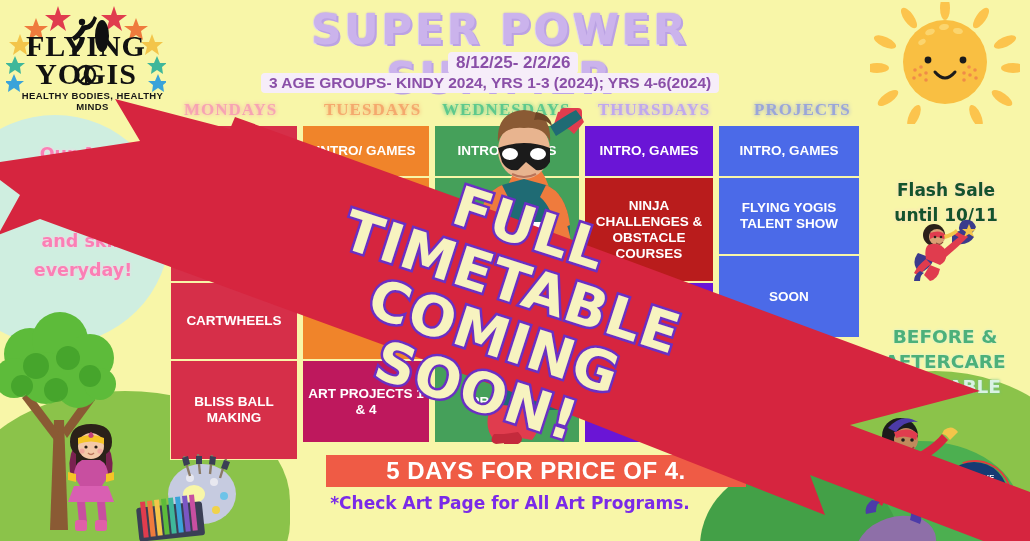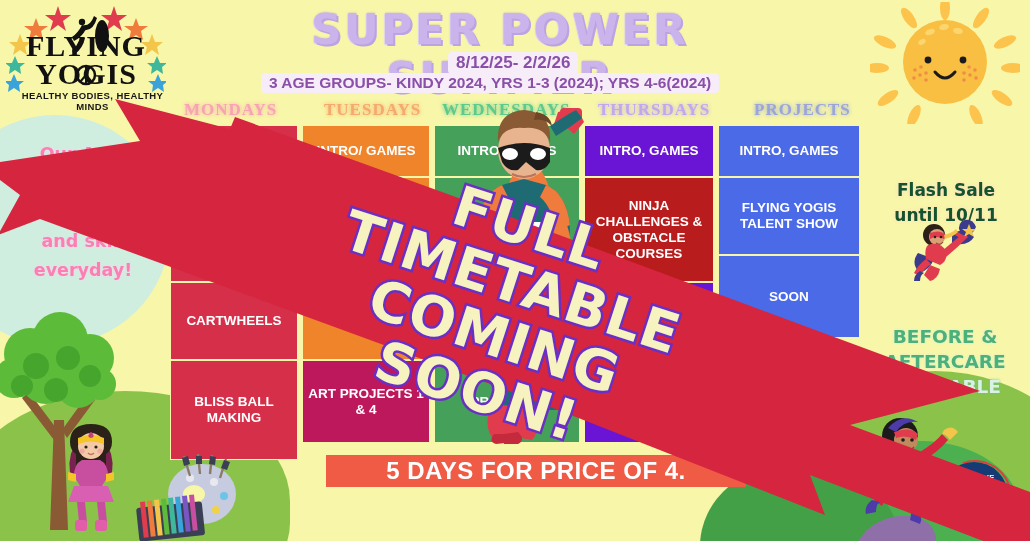--- a/index.html
+++ b/index.html
@@ -415,20 +415,21 @@
     <path d="M36 20 q8 -2 12 -6 l2 3 q-5 5 -13 7z" fill="#f3c54a"></path>
   </svg>
 
   <div class="beforecare">
     <div>BEFORE &amp;</div>
     <div>AFTERCARE</div>
     <div class="avail">AVAILABLE</div>
   </div>
 
   <div class="price-banner">5 DAYS FOR PRICE OF 4.</div>
+  <div class="art-note">*Check Art Page for All Art Programs.</div>
 
   <svg class="superhero-main" viewBox="0 0 126 340">
     <path d="M74 60 q26 28 18 110 q-6 60 -24 110 l-18 -8 q16 -52 20 -106 q4 -56 -12 -98z" fill="#ef7b3d"></path>
     <path d="M56 64 q-22 24 -18 106 q4 62 22 112 l14 -10 q-16 -50 -20 -104 q-4 -58 14 -96z" fill="#ef7b3d"></path>
     <path d="M96 8 q20 -6 26 10 l-10 12 q-10 -10 -20 -10z" fill="#e03c4e"></path>
     <rect x="98" y="4" width="22" height="16" rx="4" fill="#e03c4e"></rect>
     <path d="M88 22 q18 -12 26 -16 l6 8 q-10 8 -26 18z" fill="#1f6b74"></path>
     <ellipse cx="62" cy="46" rx="26" ry="29" fill="#e8b48f"></ellipse>
     <path d="M36 38 q-2 -30 26 -32 q28 2 26 32 q-6 -16 -26 -14 q-20 -2 -26 14z" fill="#8a5a34"></path>
     <path d="M74 8 q14 2 16 14 q-8 -8 -18 -6z" fill="#6e4526"></path>

